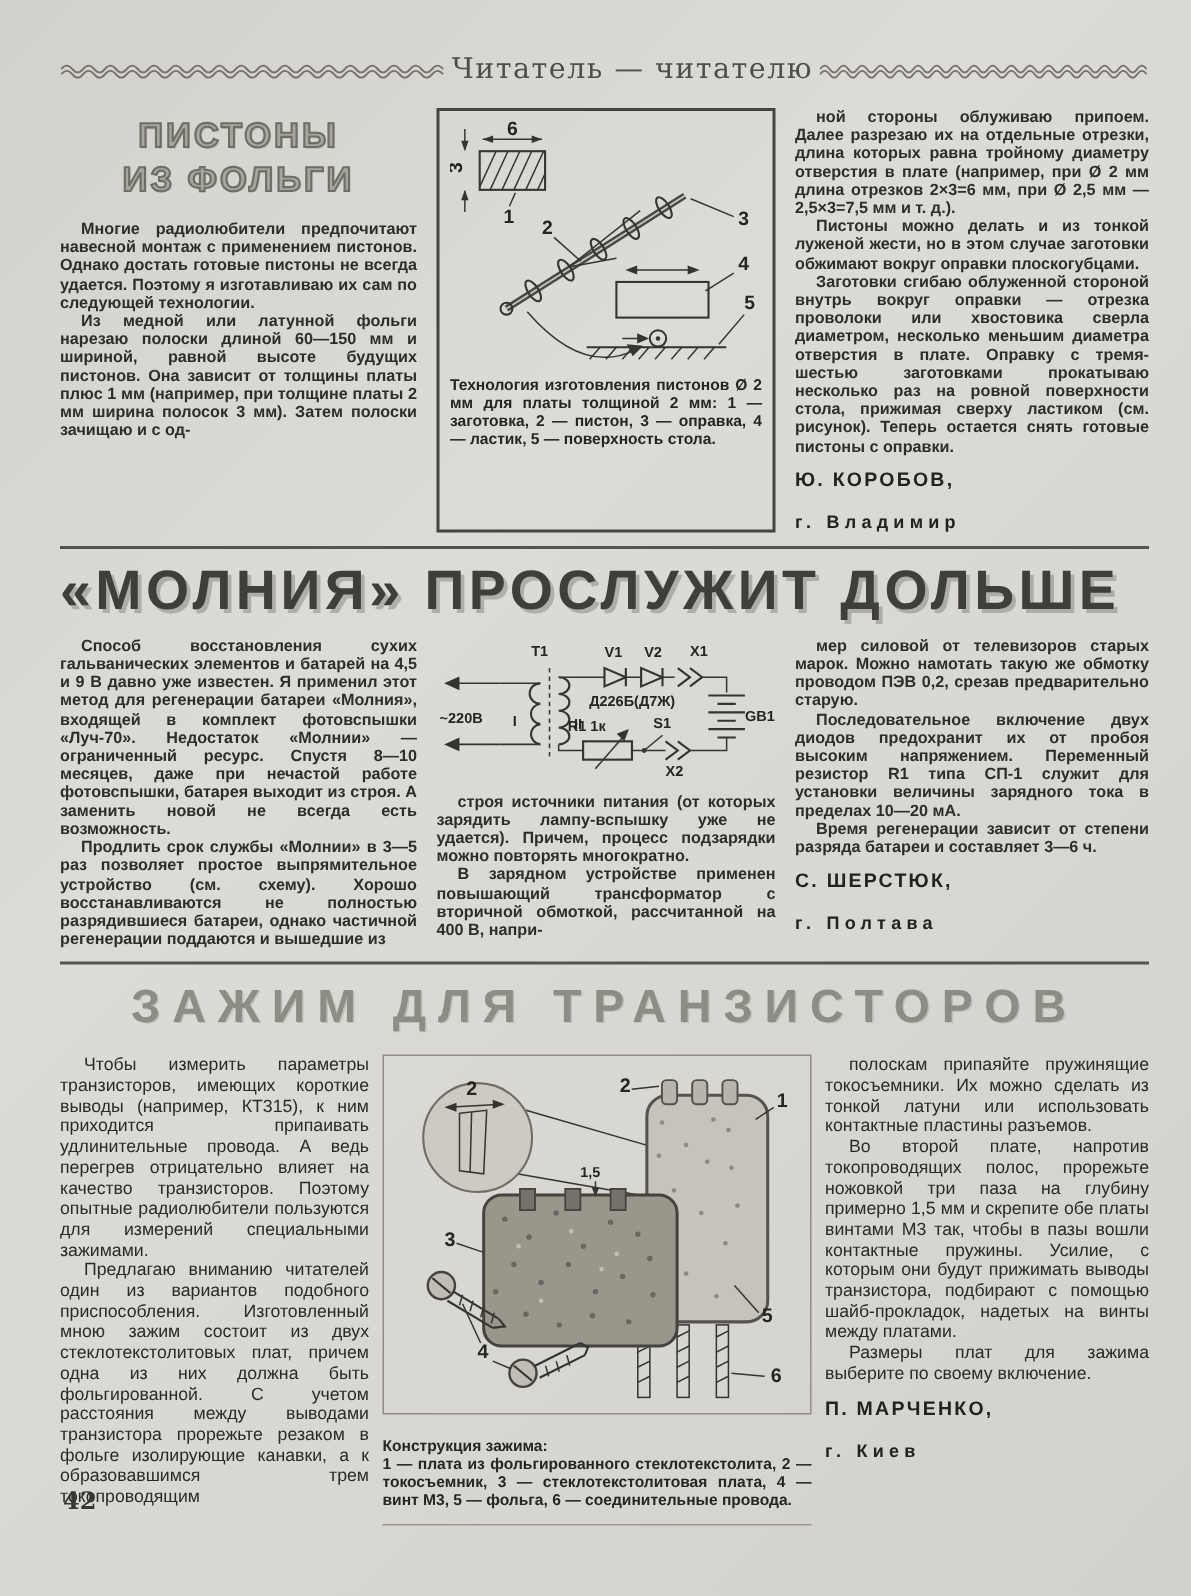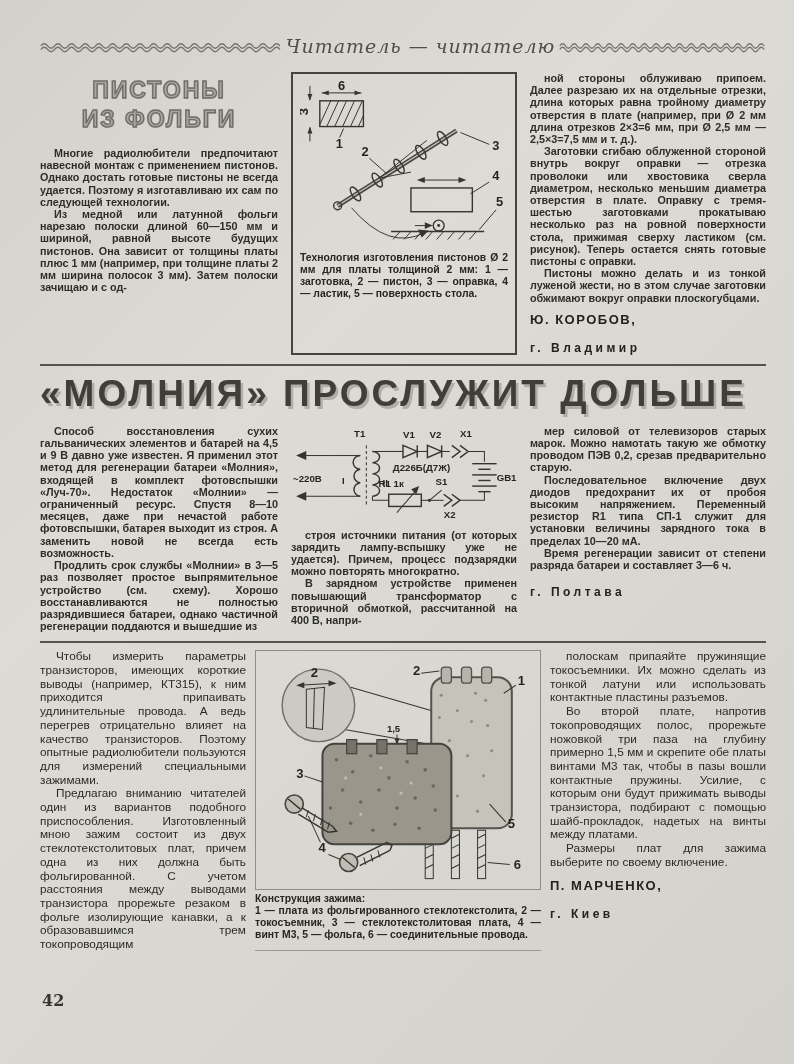--- a/index.html
+++ b/index.html
@@ -7,21 +7,21 @@
     position:relative; width:794px; height:1064px; margin:0 auto;
     background:linear-gradient(135deg,#d2d1cc 0%,#dcdbd6 35%,#d7d6d1 70%,#d2d1cb 100%);
     font-family:"Liberation Sans",sans-serif; color:#2a2925;
     box-sizing:border-box; padding:30px 28px 0 40px; overflow:hidden;
   }
   
   .header { display:flex; align-items:center; margin-bottom:10px; height:32px; }
   .header svg { display:block; }
   .wave path { fill:none; stroke:#75736c; stroke-width:1.3; }
   .header-title {
-    font-family:"DejaVu Serif",serif; font-style:italic; font-size:19px;
+    font-family:"DejaVu Serif",serif; font-size:19px;
     color:#504e49; white-space:nowrap; padding:0 4px; letter-spacing:1px;
   }
   
   .body11 p { font-size:10.8px; line-height:12.2px; font-weight:bold; text-align:justify;
               text-indent:14px; margin:0; color:#2e2d28; }
   .body12 p { font-size:11.8px; line-height:13.7px; font-weight:normal; text-align:justify;
               text-indent:16px; margin:0; color:#2b2a26; }
   .sig { margin-top:8px; text-align:left; font-weight:bold; color:#23221e; }
   .sig .name { font-size:13px; letter-spacing:1.5px; }
   .sig .city { font-size:12px; letter-spacing:3.5px; margin-top:14px; padding-right:4px; }
@@ -38,21 +38,21 @@
   
   .t2 { font-size:37px; font-weight:bold; color:#403e39; letter-spacing:3px;
         text-align:left; margin:4px 0 10px; text-shadow:2.5px 2.5px 0 rgba(64,62,57,0.28); }
   .sch svg { display:block; width:100%; margin-bottom:8px; }
   
   .t3 { font-size:31px; font-weight:bold; color:#8d8c85; letter-spacing:8px;
         text-align:center; margin:10px 0 14px; text-shadow:1px 1px 0 #bfbeb8; }
   .grid3 { display:grid; grid-template-columns:206px 286px 216px; column-gap:9px; }
   .fig3frame { border:1px solid #8f8d86; padding:4px; }
   .fig3frame svg { display:block; width:100%; }
-  .cap3 { font-size:10.4px; font-weight:bold; line-height:12px; margin-top:3px;
+  .cap3 { font-size:10.4px; font-weight:bold; line-height:12px; margin-top:16px;
           color:#26251f; border-bottom:1px solid #9a988f; padding-bottom:9px; text-align:justify; }
   .pagenum { position:absolute; left:42px; bottom:54px; font-family:"DejaVu Serif",serif;
              font-weight:bold; font-size:16px; color:#373631;margin-top:28px; }
   
   svg text { font-family:"Liberation Sans",sans-serif; font-weight:bold; fill:#26251f; }
   .ln { stroke:#35342e; stroke-width:1.4; fill:none; }
   .lnt { stroke:#35342e; stroke-width:1; fill:none; }
   .ah { fill:#35342e; stroke:none; }
   .fl { font-size:13px; }
   .fs { font-size:9.5px; }
@@ -146,22 +146,22 @@
         <path class="lnt" d="M52,128 Q90,172 126,153"></path>
         <polygon class="ah" points="130,151 119,150 123,158"></polygon>
       </svg>
       <figcaption class="figcap">
         <span>Технология изготовления пистонов Ø 2 мм для платы толщиной 2 мм:</span><span> 1 — заготовка, 2 — пистон, 3 — оправка, 4 — ластик, 5 — поверхность стола.</span>
       </figcaption>
     </figure>
 
     <div class="body11">
       <p>ной стороны облуживаю припоем. Далее разрезаю их на отдельные отрезки, длина которых равна тройному диаметру отверстия в плате (например, при Ø 2 мм длина отрезков 2×3=6 мм, при Ø 2,5 мм — 2,5×3=7,5 мм и т. д.).</p>
+      <p>Пистоны можно делать и из тонкой луженой жести, но в этом случае заготовки обжимают вокруг оправки плоскогубцами.</p>
       <p>Заготовки сгибаю облуженной стороной внутрь вокруг оправки — отрезка проволоки или хвостовика сверла диаметром, несколько меньшим диаметра отверстия в плате. Оправку с тремя-шестью заготовками прокатываю несколько раз на ровной поверхности стола, прижимая сверху ластиком (см. рисунок). Теперь остается снять готовые пистоны с оправки.</p>
-      <p>Пистоны можно делать и из тонкой луженой жести, но в этом случае заготовки обжимают вокруг оправки плоскогубцами.</p>
       <div class="sig">
         <div class="name">Ю. КОРОБОВ,</div>
         <div class="city">г. Владимир</div>
       </div>
     </div>
   </section>
 
   <hr class="rule">
 
   <section>
@@ -226,29 +226,31 @@
           <path class="lnt" d="M80,70 L80,74 L96,74"></path>
         </svg>
         <p>строя источники питания (от которых зарядить лампу-вспышку уже не удается). Причем, процесс подзарядки можно повторять многократно.</p>
         <p>В зарядном устройстве применен повышающий трансформатор с вторичной обмоткой, рассчитанной на 400 В, напри-</p>
       </div>
       <div class="body11">
         <p>мер силовой от телевизоров старых марок. Можно намотать такую же обмотку проводом ПЭВ 0,2, срезав предварительно старую.</p>
         <p>Последовательное включение двух диодов предохранит их от пробоя высоким напряжением. Переменный резистор R1 типа СП-1 служит для установки величины зарядного тока в пределах 10—20 мА.</p>
         <p>Время регенерации зависит от степени разряда батареи и составляет 3—6 ч.</p>
         <div class="sig">
+          <div class="name">С. ШЕРСТЮК,</div>
           <div class="city">г. Полтава</div>
         </div>
       </div>
     </div>
   </section>
 
   <hr class="rule">
 
   <section>
+    <h2 class="t3">ЗАЖИМ ДЛЯ ТРАНЗИСТОРОВ</h2>
     <div class="grid3">
       <div class="body12">
         <p>Чтобы измерить параметры транзисторов, имеющих короткие выводы (например, КТ315), к ним приходится припаивать удлинительные провода. А ведь перегрев отрицательно влияет на качество транзисторов. Поэтому опытные радиолюбители пользуются для измерений специальными зажимами.</p>
         <p>Предлагаю вниманию читателей один из вариантов подобного приспособления. Изготовленный мною зажим состоит из двух стеклотекстолитовых плат, причем одна из них должна быть фольгированной. С учетом расстояния между выводами транзистора прорежьте резаком в фольге изолирующие канавки, а к образовавшимся трем токопроводящим</p>
       </div>
 
       <figure style="margin:0">
         <div class="fig3frame">
         <svg viewBox="0 0 274 228">
 

